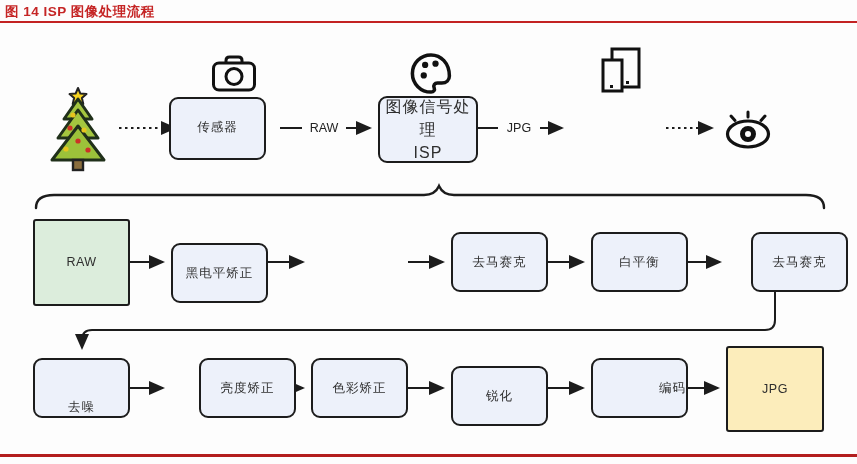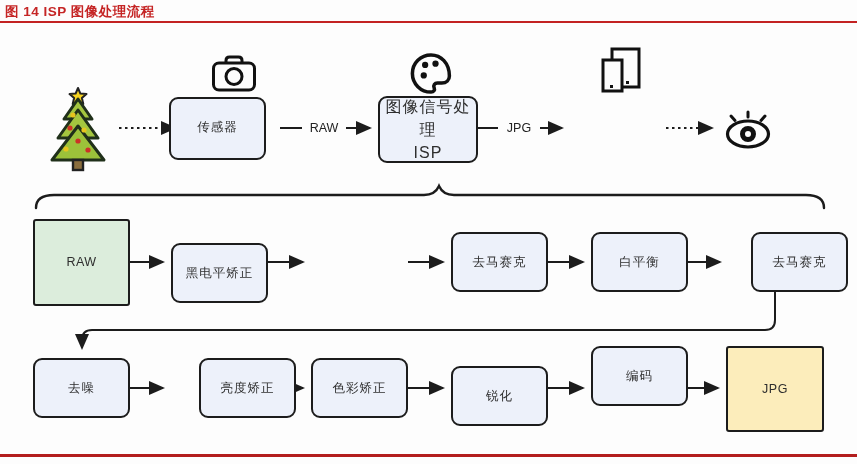--- a/index.html
+++ b/index.html
@@ -26,25 +26,25 @@
   .b-isp{left:378px;top:96px;width:96px;height:63px;font-size:16px;}
   .b-display{left:570px;top:97px;width:94px;height:59px;}
   
   .b-rawin{left:33px;top:219px;width:93px;height:83px;}
   .b-r1c2{left:171px;top:243px;width:93px;height:56px;justify-content:center;}
   .b-r1c3{left:311px;top:232px;width:93px;height:56px;}
   .b-r1c4{left:451px;top:232px;width:93px;height:56px;}
   .b-r1c5{left:575px;top:232px;width:93px;height:56px;margin-left:16px;}
   .b-r1c6{left:728px;top:232px;width:93px;height:56px;margin-left:23px;}
   
-  .b-r2c1{left:33px;top:358px;width:93px;height:56px;}
+  .b-r2c1{left:33px;top:358px;width:93px;height:56px;justify-content:flex-end;}
   .b-r2c2{left:171px;top:358px;width:93px;height:56px;margin-left:28px;}
   .b-r2c3{left:311px;top:358px;width:93px;height:56px;}
   .b-r2c4{left:451px;top:358px;width:93px;height:56px;margin-top:8px;}
-  .b-r2c5{left:591px;top:346px;width:93px;height:56px;}
+  .b-r2c5{left:591px;top:358px;width:93px;height:56px;align-items:flex-end;}
   .b-jpgout{left:726px;top:346px;width:94px;height:82px;}
   .flow-label{
     position:absolute;transform:translate(-50%,-50%);font-size:12.5px;color:#222;
     z-index:3;white-space:nowrap;
   }
   .icon{position:absolute;z-index:2;}
   svg{display:block;}
   #wires{position:absolute;left:0;top:0;z-index:1;}
 </style>
 </head>

